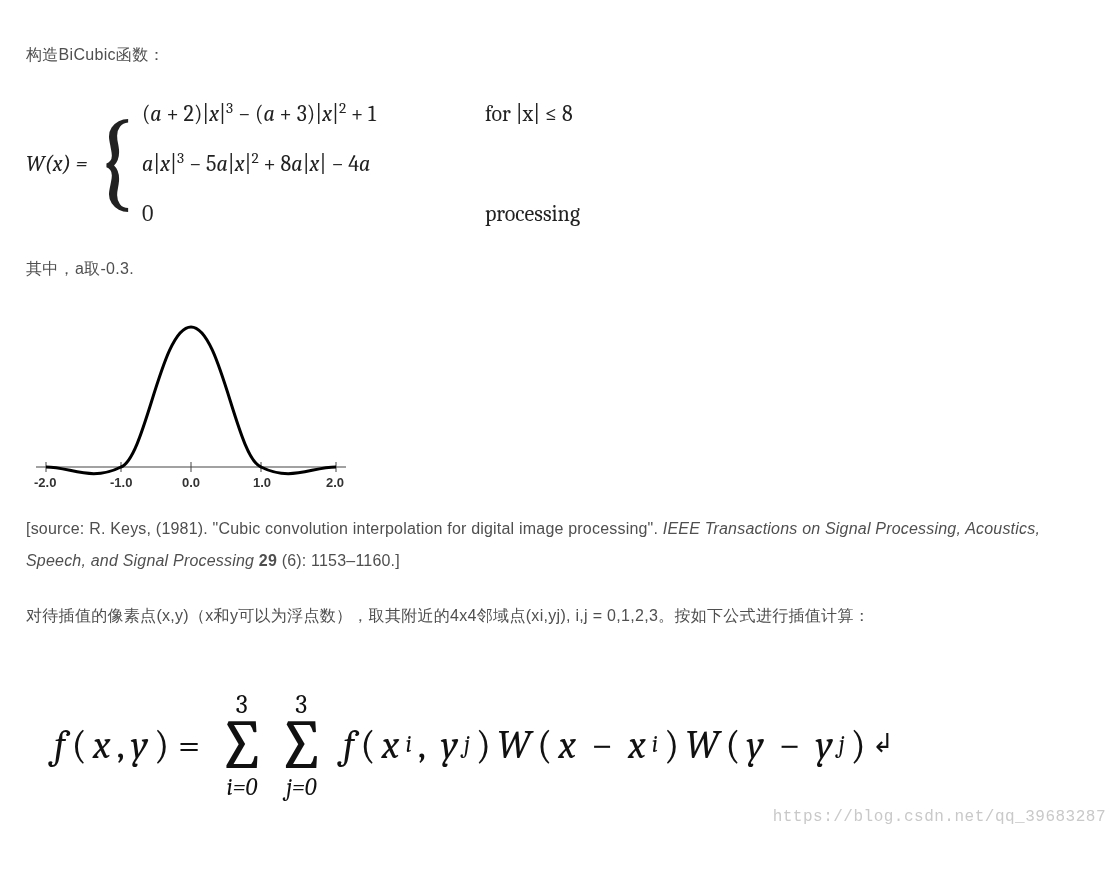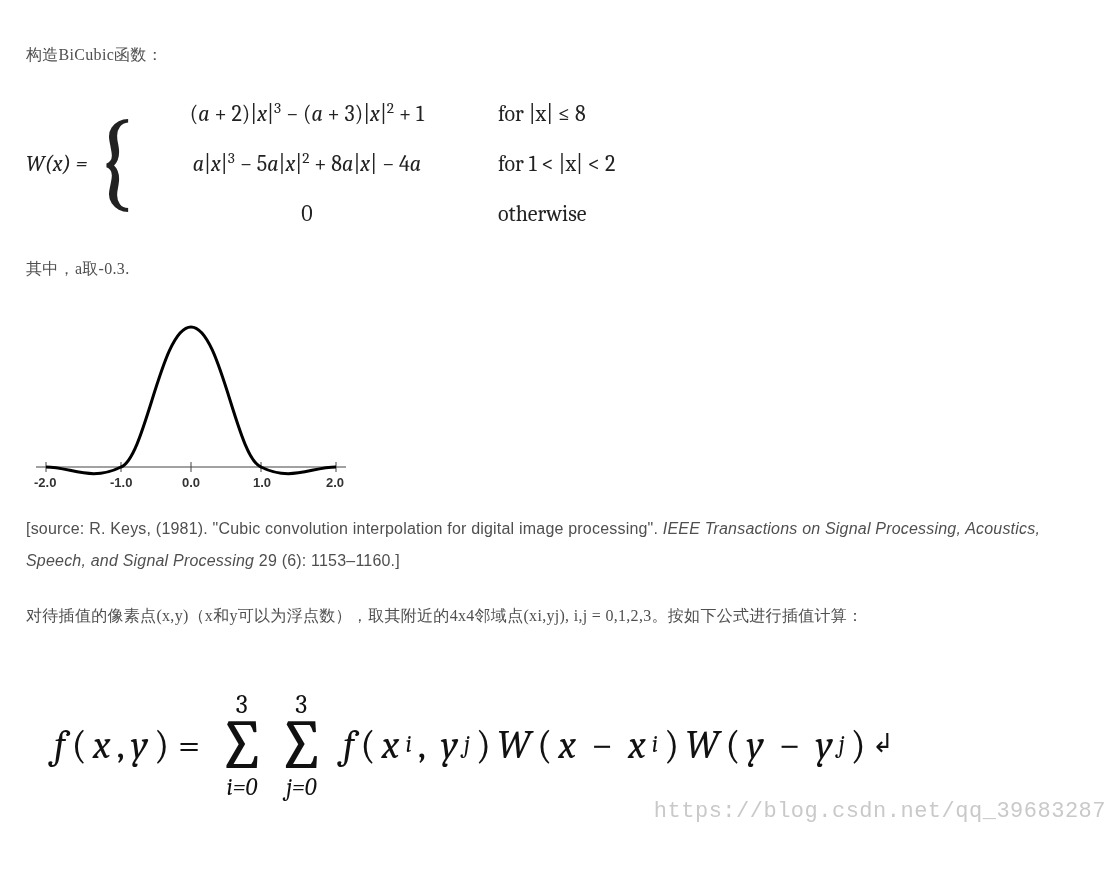--- a/index.html
+++ b/index.html
@@ -9,57 +9,57 @@
     font-family: -apple-system, "PingFang SC", "Microsoft YaHei", Arial, sans-serif;
     color: #4f4f4f;
     background: #fff;
     font-size: 16px;
     line-height: 1.9;
   }
   .page {
     padding: 28px 26px 40px 26px;
     position: relative;
   }
-  p.para { margin: 12px 0 24px 0; letter-spacing: .3px; font-family: Liberation Serif, serif; }
+  p.para { margin: 12px 0 24px 0; letter-spacing: .3px; }
   .math-block {
     margin: 18px 0 18px 0;
     font-family: Cambria, "Times New Roman", Georgia, serif;
     color: #222;
   }
   .piecewise {
     display: flex;
     align-items: center;
     gap: 6px;
     font-size: 22px;
   }
   .brace {
     font-size: 110px;
     line-height: 0.95;
     margin-top: -8px;
     font-weight: 300;
     color: #222;
   }
   .piece-rows { display: flex; flex-direction: column; gap: 8px; }
-  .piece-row  { display: flex; gap: 26px; text-align: center; }
+  .piece-row  { display: flex; gap: 13px; }
   .piece-expr { min-width: 330px; }
   .ital { font-style: italic; }
   sup { font-size: .7em; vertical-align: super; line-height: 0; }
 
   .kernel-figure { margin: 28px 0 16px 0; text-align: center; }
   .kernel-svg { display: block; }
 
   .citation {
     margin: 14px 0 24px 0;
     font-size: 16px;
     color: #4f4f4f;
     line-height: 2.0;
     letter-spacing: .2px;
   }
   .citation .ital-journal { font-style: italic; }
-  .bold { font-weight: 400; }
+  .bold { font-weight: 700; }
 
   .sum-formula {
     margin-top: 60px;
     font-family: Cambria, "Times New Roman", Georgia, serif;
     color: #111;
     display: flex;
     align-items: center;
     gap: 6px;
     padding-left: 28px;
     white-space: nowrap;
@@ -77,21 +77,21 @@
   .bigsum .upper  { font-size: 26px; margin-bottom: -4px; }
   .bigsum .lower  { font-size: 24px; font-style: italic; margin-top: -2px; }
   .sum-formula .subi { font-size: 24px; font-style: italic; vertical-align: -6px; }
 
   .watermark {
     position: absolute;
     right: 8px;
     bottom: 6px;
     font-family: "Courier New", monospace;
     color: #c9c9c9;
-    font-size: 22px;
+    font-size: 16px;
     letter-spacing: .5px;
     pointer-events: none;
   }
 </style>
 </head>
 <body>
 
 <div class="page">
 
   <p class="para">构造BiCubic函数：</p>
@@ -104,25 +104,24 @@
         <div class="piece-row">
           <span class="piece-expr">
             (<span class="ital">a</span> + 2)|<span class="ital">x</span>|<sup>3</sup> − (<span class="ital">a</span> + 3)|<span class="ital">x</span>|<sup>2</sup> + 1
           </span>
           <span>for |x| ≤ 8</span>
         </div>
         <div class="piece-row">
           <span class="piece-expr">
             <span class="ital">a</span>|<span class="ital">x</span>|<sup>3</sup> − 5<span class="ital">a</span>|<span class="ital">x</span>|<sup>2</sup> + 8<span class="ital">a</span>|<span class="ital">x</span>| − 4<span class="ital">a</span>
           </span>
-          <span>for 1 &lt; |x| &lt; 2</span>
         </div>
         <div class="piece-row">
           <span class="piece-expr">0</span>
-          <span>otherwise</span>
+          <span>processing</span>
         </div>
       </div>
     </div>
   </div>
 
   <p class="para">其中，a取-0.3.</p>
 
 
   <div class="kernel-figure">
     <svg class="kernel-svg" width="330" height="185" viewBox="0 0 330 185">

